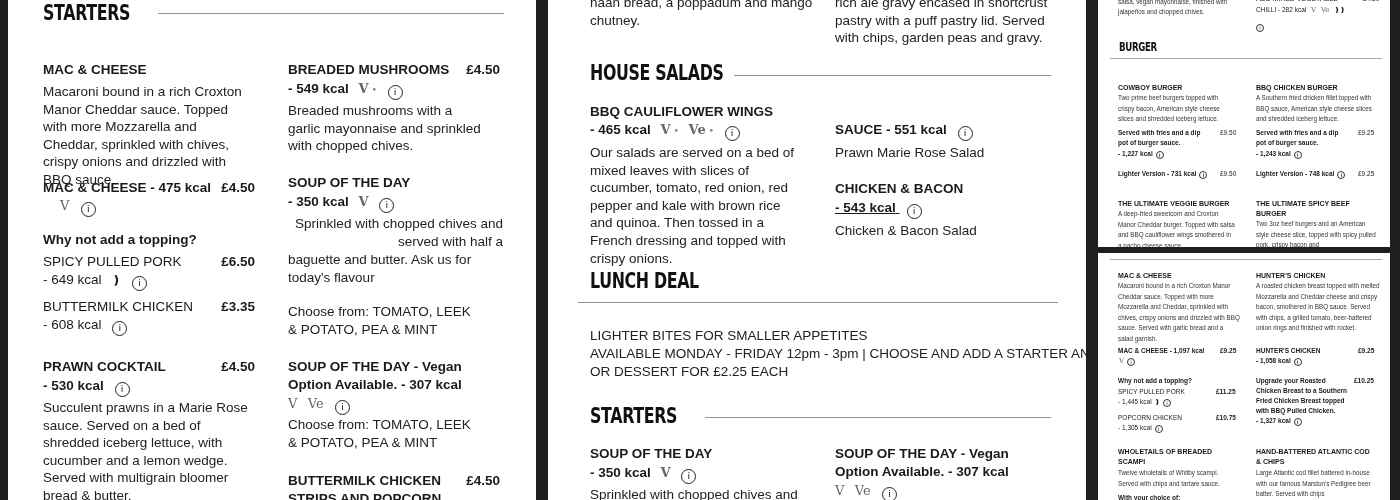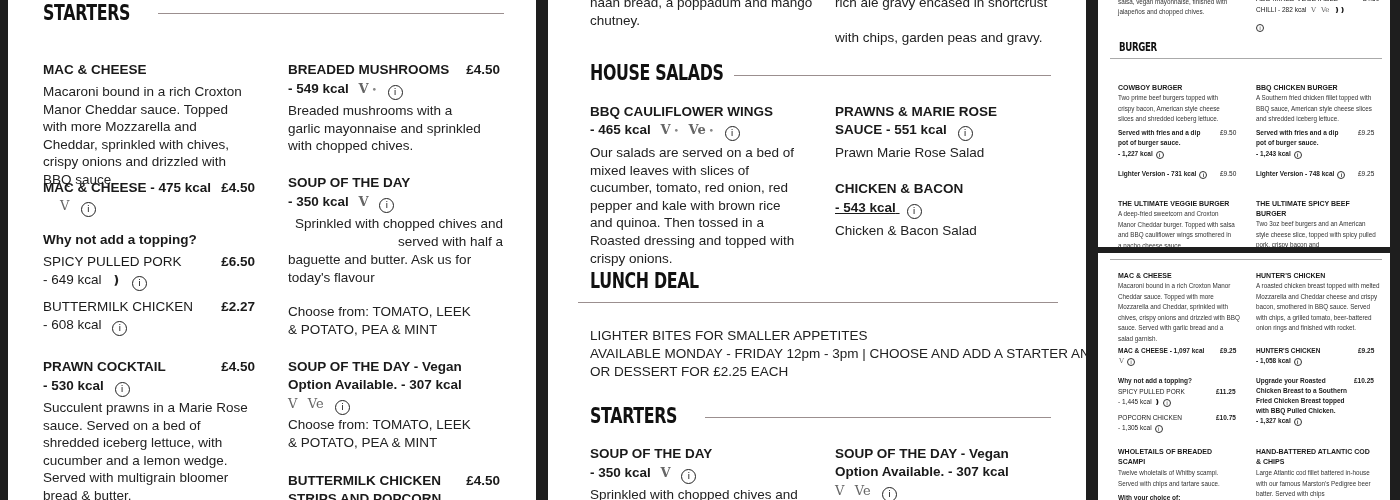--- a/index.html
+++ b/index.html
@@ -55,21 +55,21 @@
 
   <div class="abs name" style="left:35px; top:231px;">Why not add a topping?</div>
   <div class="abs plain" style="left:35px; top:253px;">SPICY PULLED PORK</div>
   <div class="abs price" style="left:195px; top:253px; width:52px;">£6.50</div>
   <div class="abs plain" style="left:35px; top:271px;">
     <span>-  649 kcal</span>
     <span class="chili">❫</span>
     <span class="info">i</span>
   </div>
   <div class="abs plain" style="left:35px; top:298px;">BUTTERMILK CHICKEN</div>
-  <div class="abs price" style="left:195px; top:298px; width:52px;">£2.27</div>
+  <div class="abs price" style="left:195px; top:298px; width:52px;">£3.35</div>
   <div class="abs plain" style="left:35px; top:316px;">
     <span>-  608 kcal</span>
     <span class="info">i</span>
   </div>
 
   <div class="abs name" style="left:35px; top:358px;">PRAWN COCKTAIL</div>
   <div class="abs price" style="left:195px; top:358px; width:52px;">£4.50</div>
   <div class="abs kcal" style="left:35px; top:376px;">
     <span>-  530 kcal</span>
     <span class="info">i</span>
@@ -106,35 +106,35 @@
 
   <div class="abs name" style="left:280px; top:472px;">BUTTERMILK CHICKEN</div>
   <div class="abs name" style="left:280px; top:490px;">STRIPS AND POPCORN</div>
   <div class="abs price" style="left:440px; top:472px; width:52px;">£4.50</div>
 </div>
 
 <div class="panel" id="p2">
   <div class="abs desc" style="left:42px; top:-6px;">naan bread, a poppadum and mango</div>
   <div class="abs desc" style="left:42px; top:12px;">chutney.</div>
   <div class="abs desc" style="left:287px; top:-6px;">rich ale gravy encased in shortcrust</div>
+  <div class="abs desc" style="left:287px; top:12px;">pastry with a puff pastry lid. Served</div>
   <div class="abs desc" style="left:287px; top:29px;">with chips, garden peas and gravy.</div>
 
   <div class="abs sec-title big" style="left:42px; top:60px;">HOUSE SALADS</div>
   <div class="rule" style="left:186px; top:75px; width:317px;"></div>
 
   <div class="abs name" style="left:42px; top:103px;">BBQ CAULIFLOWER WINGS</div>
   <div class="abs kcal" style="left:42px; top:120px;">
     <span>-  465 kcal</span>
     <span class="tag">V</span><span class="tag dot">•</span>
     <span class="tag">Ve</span><span class="tag dot">•</span>
     <span class="info">i</span>
   </div>
-  <div class="abs desc" style="left:42px; top:144px; width:215px;">Our salads are served on a bed of mixed leaves with slices of cucumber, tomato, red onion, red pepper and kale with brown rice and quinoa. Then tossed in a Roasted dressing and topped with crispy onions.</div>
-
-  <div class="abs name" style="left:287px; top:103px;">PRAWNS &amp; MARIE ROSE</div>
+  <div class="abs desc" style="left:42px; top:144px; width:215px;">Our salads are served on a bed of mixed leaves with slices of cucumber, tomato, red onion, red pepper and kale with brown rice and quinoa. Then tossed in a French dressing and topped with crispy onions.</div>
+
   <div class="abs kcal" style="left:287px; top:120px;">
     <span>SAUCE  -  551 kcal</span>
     <span class="info">i</span>
   </div>
   <div class="abs desc" style="left:287px; top:144px;">Prawn Marie Rose Salad</div>
 
   <div class="abs name" style="left:287px; top:180px;">CHICKEN &amp; BACON</div>
   <div class="abs kcal" style="left:287px; top:198px;text-decoration:underline;">
     <span>-  543 kcal</span>
     <span class="info">i</span>

